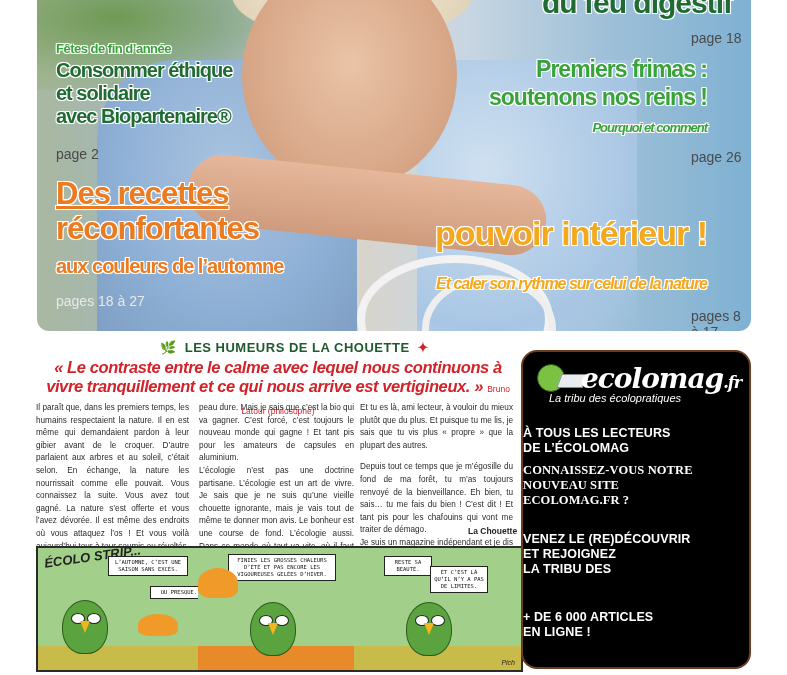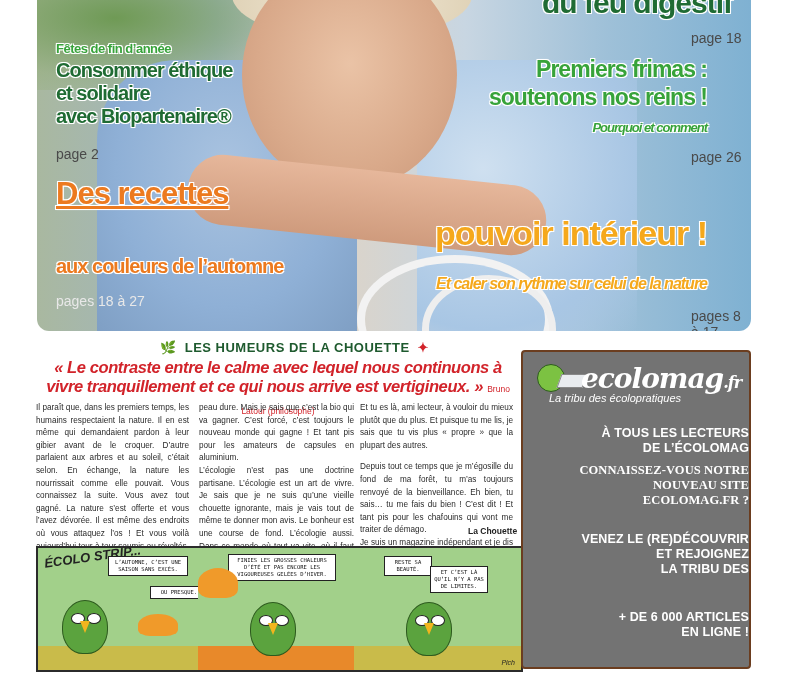--- a/index.html
+++ b/index.html
@@ -32,21 +32,21 @@
   .panel { position:absolute; top:0; height:122px; background:#a2d08a; border-right:2px solid #2b2b2b; }
   .ground { position:absolute; bottom:0; left:0; right:0; height:24px; background:#c9bb4a; }
   .bubble { position:absolute; background:#fff; border:1.5px solid #222; font-size:5.5px; line-height:7px; text-align:center; padding:2px 3px; font-family:"DejaVu Sans Mono", monospace; color:#111; }
   .bird { position:absolute; width:44px; height:52px; border-radius:50% 50% 45% 45%; background:#5ba33e; border:1.5px solid #2d5a1e; }
   .bird .eye { position:absolute; top:12px; width:12px; height:9px; background:#fff; border-radius:50%; border:1px solid #222; }
   .bird .beak { position:absolute; left:17px; top:20px; width:0; height:0; border-left:5px solid transparent; border-right:5px solid transparent; border-top:12px solid #f2b51e; }
   .mush { position:absolute; background:#f09a2a; border-radius:50% 50% 30% 30%; }
   .logo-strip { position:absolute; left:6px; top:3px; font-size:13px; font-weight:bold; font-style:italic; color:#222; transform:rotate(-8deg); line-height:12px; }
   .sig { position:absolute; right:6px; bottom:4px; font-size:7px; font-style:italic; color:#222; }
 
-  .promo { position:absolute; left:521px; top:350px; width:226px; height:315px; background:#737373; border:2px solid #6b3d1f; border-radius:4px; color:#fff; text-align:right; }
+  .promo { position:absolute; left:521px; top:350px; width:226px; height:315px; background:#000000; border:2px solid #6b3d1f; border-radius:16px; color:#fff; text-align:left; }
   .promo .logo { position:absolute; left:10px; top:8px; width:206px; height:50px; }
   .promo .logo .word { position:absolute; left:48px; top:2px; font-family:"DejaVu Serif", serif; font-weight:bold; font-style:italic; font-size:28px; color:#fff; letter-spacing:-1px; }
   .promo .logo .fr { font-size:16px; }
   .promo .logo .tag { position:absolute; left:16px; top:32px; font-style:italic; font-size:11px; color:#fff; }
   .promo .logo .bird-ico { position:absolute; left:4px; top:4px; width:26px; height:26px; border-radius:50%; background:#7cc242; border:1.5px solid #2d5a1e; }
   .promo .logo .laptop { position:absolute; left:26px; top:14px; width:24px; height:12px; background:#e9ecef; transform:skewX(-20deg); border:1px solid #888; }
   .promo .txt { position:absolute; left:0; width:226px; font-weight:bold; font-size:12.5px; line-height:15px; letter-spacing:0.1px; }
 </style>
 </head>
 <body>
@@ -69,20 +69,21 @@
   <div class="hl green-dark" style="left:19px; top:83px; font-size:20px;">et solidaire</div>
   <div class="hl green-dark" style="left:19px; top:106px; font-size:20px;">avec Biopartenaire®</div>
   <div class="pg" style="left:19px; top:146px;">page 2</div>
 
   <div class="hl green" style="right:44px; top:58px; font-size:23px; text-align:right;">Premiers frimas :</div>
   <div class="hl green" style="right:44px; top:86px; font-size:23px; text-align:right;">soutenons nos reins !</div>
   <div class="hl green" style="right:44px; top:121px; font-size:13px; font-style:italic; text-align:right;">Pourquoi et comment</div>
   <div class="pg" style="left:654px; top:149px;">page 26</div>
 
   <div class="hl orange" style="left:19px; top:178px; font-size:31px;text-decoration:underline;">Des recettes</div>
+  <div class="hl orange" style="left:19px; top:213px; font-size:31px;">réconfortantes</div>
   <div class="hl orange" style="left:19px; top:256px; font-size:20px;">aux couleurs de l’automne</div>
   <div class="pg" style="left:19px; top:293px; color:#e8e8e8;">pages 18 à 27</div>
 
   <div class="hl yellow" style="right:44px; top:216px; font-size:34px; text-align:right;">pouvoir intérieur !</div>
   <div class="hl yellow" style="right:44px; top:276px; font-size:16px; font-style:italic; text-align:right;">Et caler son rythme sur celui de la nature</div>
   <div class="pg" style="left:654px; top:308px;">pages 8 à 17</div>
 </div>
 
 <div class="section-title">
   <span style="color:#4fa33a; margin-right:8px;">🌿</span><span>LES HUMEURS DE LA CHOUETTE</span><span style="color:#d2232a; margin-left:8px;">✦</span>

